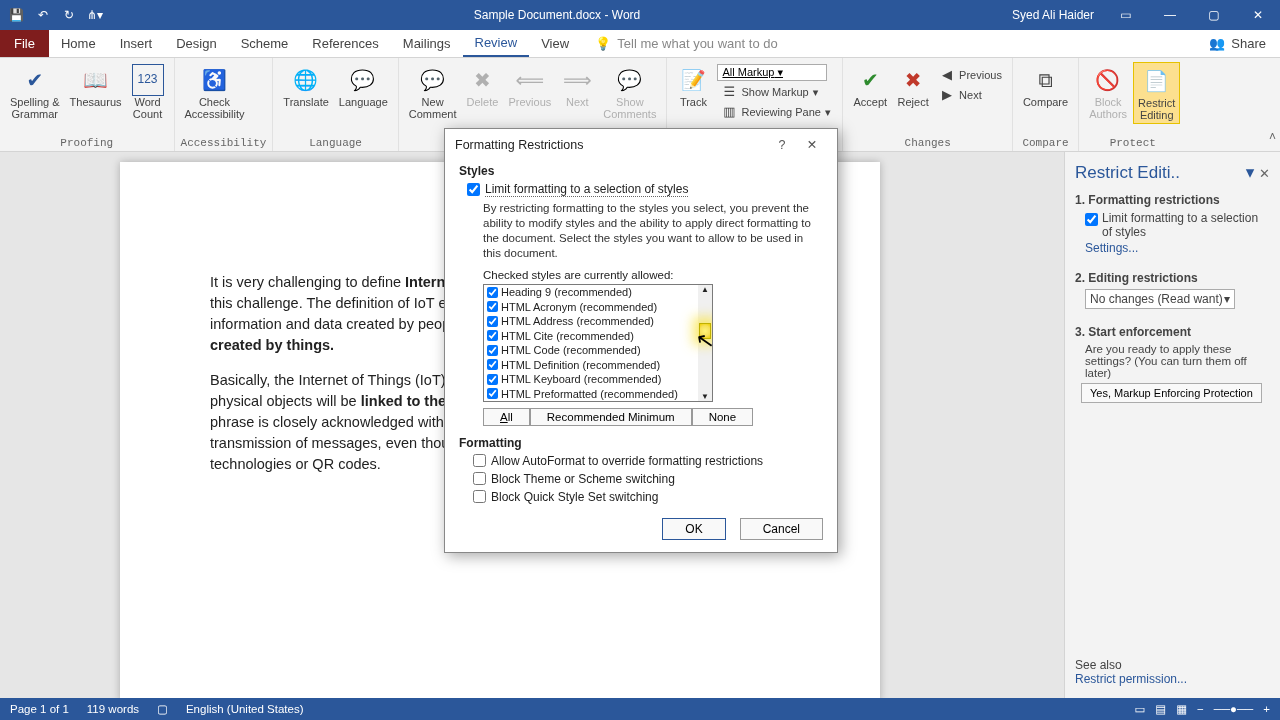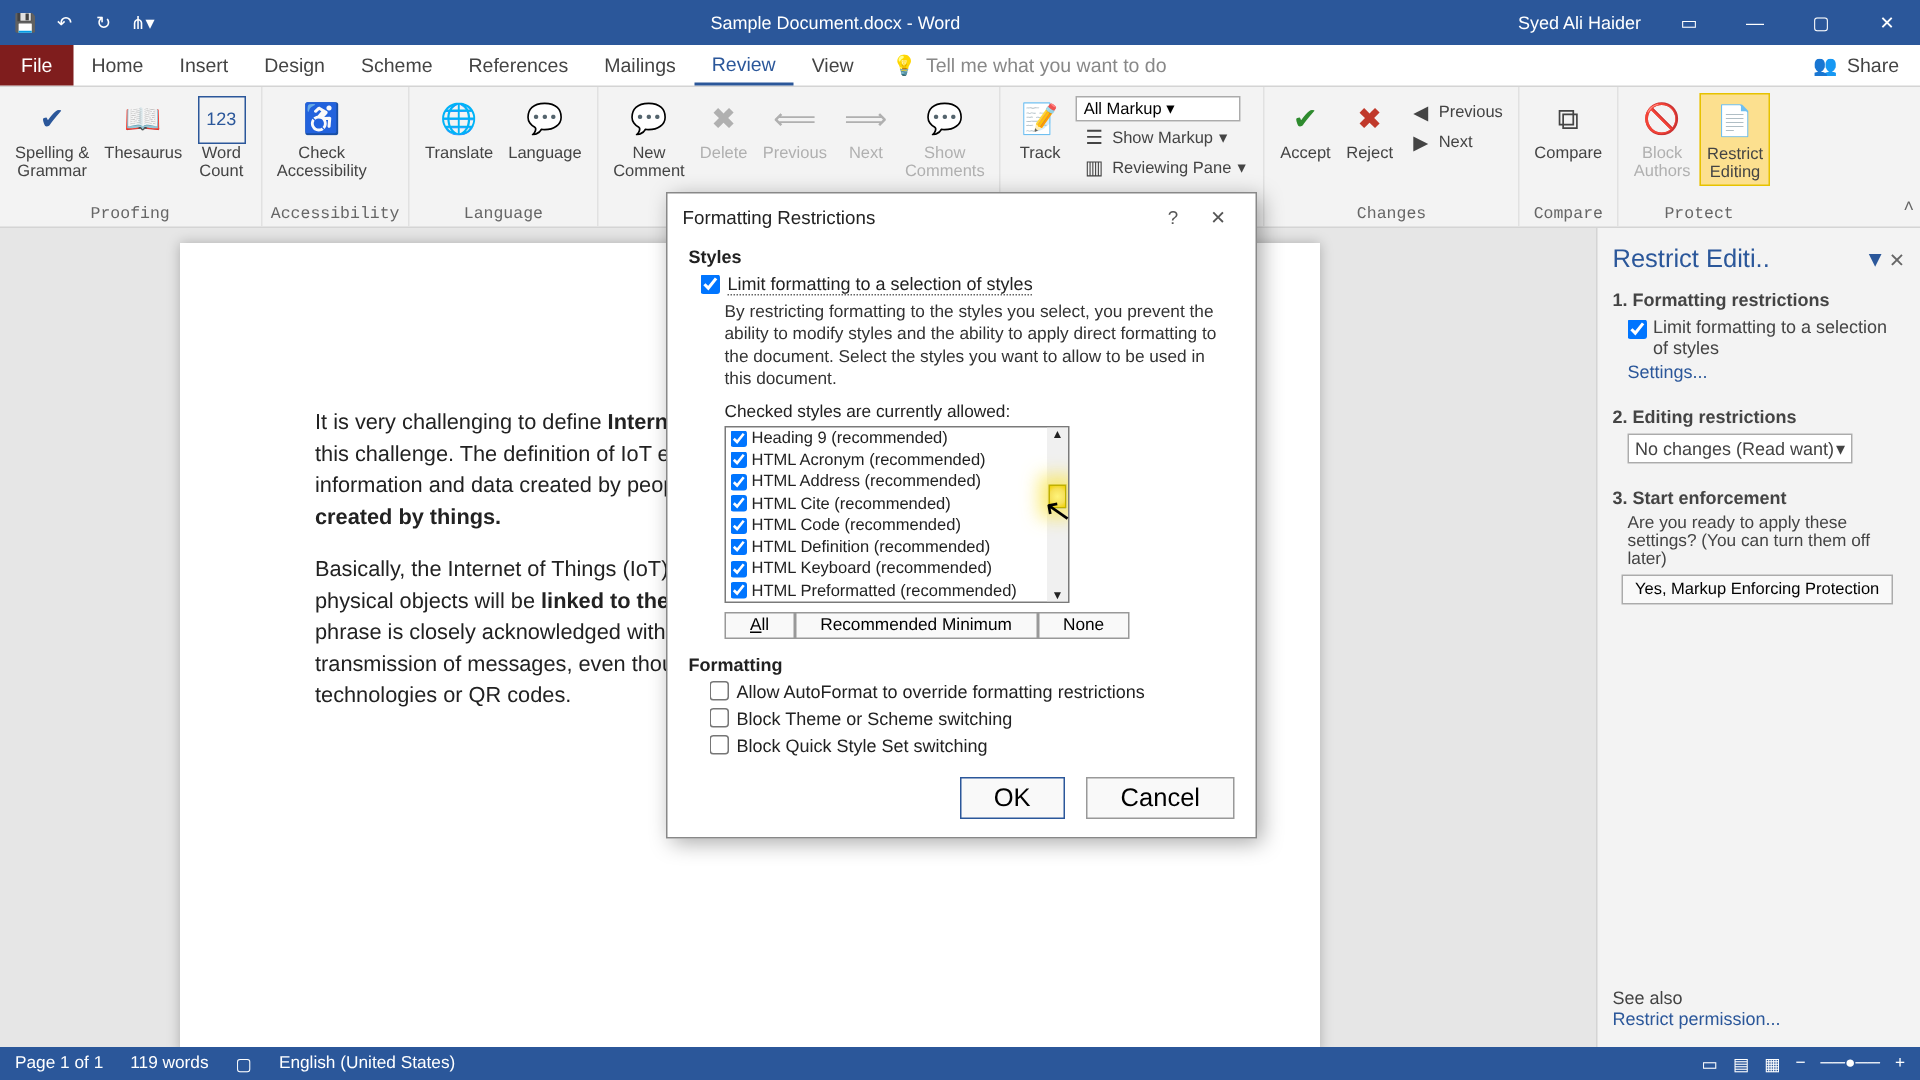--- a/index.html
+++ b/index.html
@@ -27,21 +27,21 @@
 .rgroup { border-right: 1px solid #e1e1e1; padding: 4px 6px 2px 6px; display: flex; flex-direction: column; justify-content: space-between; }
 .rgroup .row { display: flex; gap: 2px; }
 .rgroup .glabel { font-size: 11px; color: #666; text-align: center; padding-top: 2px; font-family: Liberation Mono, monospace; }
 .rbtn { display: flex; flex-direction: column; align-items: center; justify-content: flex-start; font-size: 11px; color: #444; padding: 2px 4px; min-width: 38px; text-align: center; cursor: pointer; line-height: 1.1; }
 .rbtn .ic { width: 32px; height: 32px; display: flex; align-items: center; justify-content: center; font-size: 20px; }
 .rbtn.small { flex-direction: row; min-width: auto; gap: 4px; padding: 1px 4px; }
 .rbtn.small .ic { width: 16px; height: 16px; font-size: 13px; }
 .rbtn.disabled { color: #b0b0b0; }
 .rbtn.highlight { background: #fce08f; border: 1px solid #e6c200; }
 .markup-col { display: flex; flex-direction: column; font-size: 11px; gap: 2px; padding: 2px; }
-.markup-col .mrk { border: 1px solid #ababab; background: #fff; padding: 1px 4px; width: 110px; }
+.markup-col .mrk { border: 1px solid #ababab; background: #fff; padding: 1px 4px; width: 110px; text-decoration: underline; }
 
 
 .docarea { position: absolute; top: 152px; left: 0; right: 0; bottom: 22px; background: #e6e6e6; display: flex; }
 .page { background: #fff; margin: 10px auto 0 120px; width: 760px; height: 540px; box-shadow: 0 0 8px rgba(0,0,0,0.25); padding: 110px 90px 30px 90px; font-family: Calibri, sans-serif; font-size: 14.5px; color: #222; line-height: 1.45; }
 .page p { margin-bottom: 14px; }
 .page b { font-weight: bold; }
 
 
 .pane { position: absolute; top: 152px; right: 0; bottom: 22px; width: 216px; background: #f3f3f3; border-left: 1px solid #d4d4d4; padding: 10px 10px; font-size: 12px; color: #444; }
 .pane h2 { font-size: 17px; font-weight: 400; color: #2b579a; margin-bottom: 10px; display: flex; justify-content: space-between; align-items: center; }
@@ -68,21 +68,21 @@
 .dialog .listlabel { margin: 4px 0 3px 24px; font-size: 11.5px; }
 .dialog .listbox { margin-left: 24px; width: 230px; height: 118px; border: 1px solid #7a7a7a; background: #fff; position: relative; overflow: hidden; }
 .dialog .listbox .items { position: absolute; top: 0; left: 0; right: 14px; }
 .dialog .listbox .litem { display: flex; align-items: center; gap: 3px; padding: 0 3px; font-size: 11px; height: 14.5px; white-space: nowrap; }
 .dialog .listbox .litem input { width: 11px; height: 11px; }
 .dialog .listbox .sbar { position: absolute; right: 0; top: 0; bottom: 0; width: 14px; background: #f0f0f0; display: flex; flex-direction: column; justify-content: space-between; align-items: center; font-size: 8px; }
 .dialog .listbox .sbar .thumb { position: absolute; top: 38px; width: 12px; height: 16px; background: radial-gradient(circle at 50% 50%, #fff47a 0%, #f6e05a 60%, #f0d000 100%); box-shadow: 0 0 12px 6px rgba(250,230,80,0.8); border: 1px solid #c0b000; }
 .dialog .btnrow { display: flex; margin: 6px 0 0 24px; }
 .dialog .btnrow button { padding: 2px 16px; font-size: 11.5px; background: #f9f9f9; border: 1px solid #999; cursor: pointer; }
 .dialog .okrow { display: flex; justify-content: flex-end; gap: 14px; margin-top: 14px; }
-.dialog .okrow button { padding: 3px 22px; font-size: 17px; background: #f9f9f9; border: 1px solid #999; cursor: pointer; }
+.dialog .okrow button { padding: 3px 22px; font-size: 12px; background: #f9f9f9; border: 1px solid #999; cursor: pointer; }
 .dialog .okrow button.primary { border: 1.5px solid #2b579a; }
 
 
 .statusbar { position: absolute; bottom: 0; left: 0; right: 0; height: 22px; background: #2b579a; color: #fff; font-size: 11.5px; display: flex; align-items: center; padding: 0 10px; gap: 18px; }
 .statusbar .right { margin-left: auto; display: flex; gap: 10px; align-items: center; }
 
 .collapse-caret { position: absolute; right: 4px; top: 130px; color: #666; font-size: 12px; }
 
 u.hot { text-decoration: underline; }
 </style>

